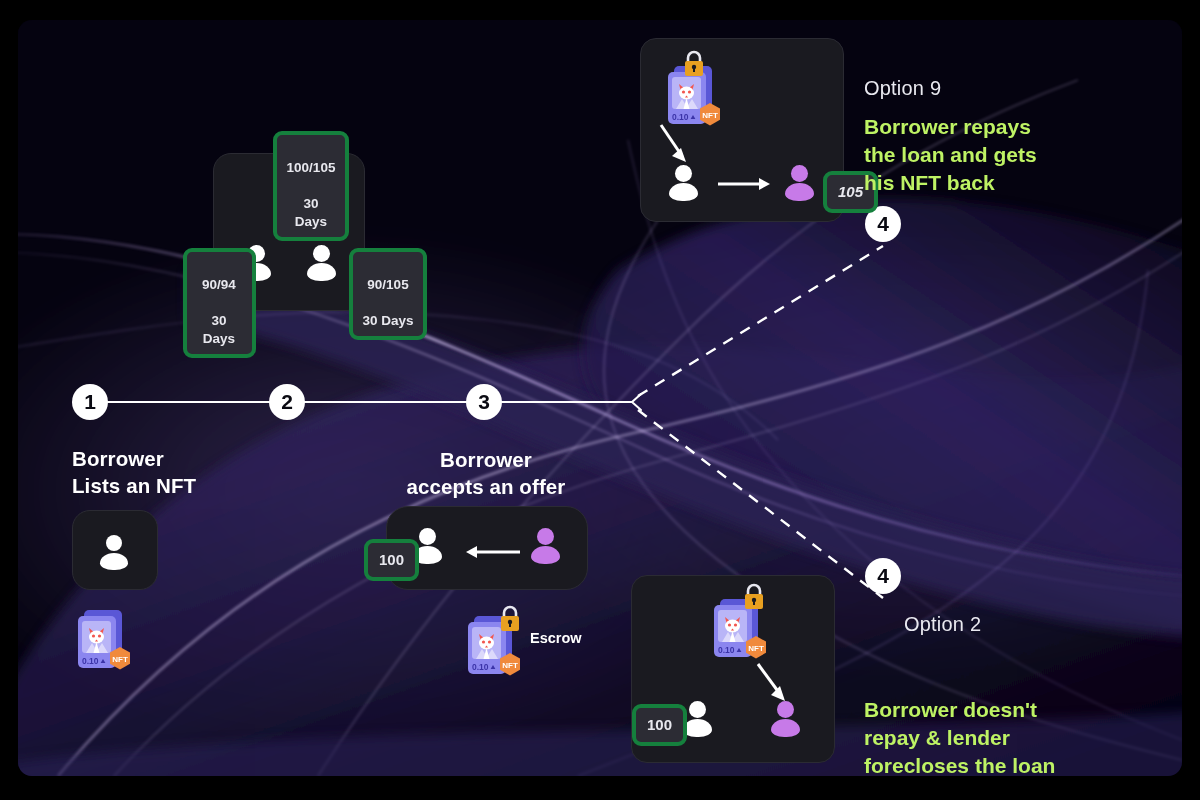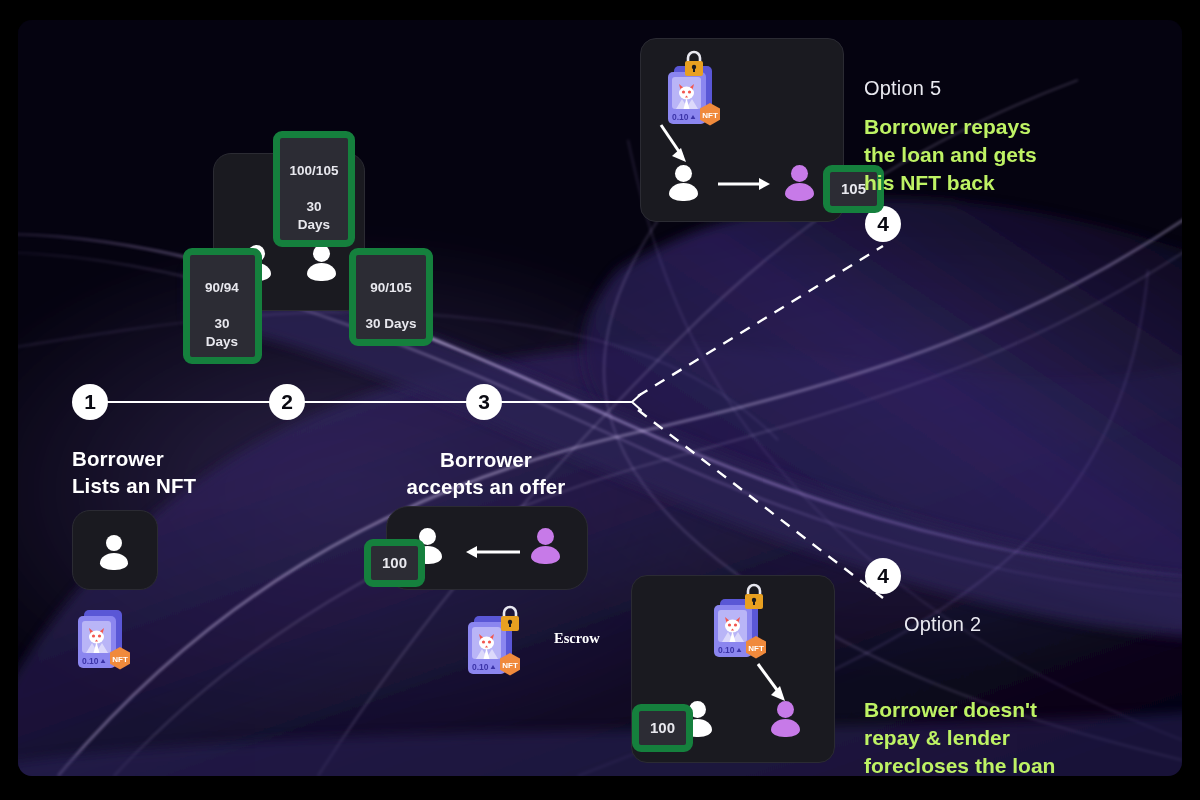--- a/index.html
+++ b/index.html
@@ -32,21 +32,21 @@
   }
   .caption.center{text-align:center;transform:translateX(-50%);}
 
   
   .panel{
     position:absolute;background:#1a1a20;border:1px solid #2b2b33;border-radius:18px;
   }
 
   
   .badge{
-    position:absolute;background:#2c2c34;border:7px solid #15803d;border-radius:9px;
+    position:absolute;background:#2c2c34;border:4px solid #15803d;border-radius:9px;
     color:#e8e8ee;font-size:13.5px;font-weight:600;line-height:1.33;text-align:center;
     padding:6px 9px;white-space:pre-line;font-family:"Liberation Sans",sans-serif;
   }
   .badge.num{font-size:15px;padding:7px 11px;}
 
   
   .person{position:absolute;}
   .person .head{position:absolute;border-radius:50%;}
   .person .body{position:absolute;border-radius:50% 50% 46% 46%/60% 60% 40% 40%;}
 
@@ -261,21 +261,21 @@
     </div>
 
     <div class="lock" style="left:478px;top:585px;width:28px;height:30px;">
       <svg viewBox="0 0 28 30" width="28" height="30">
         <path d="M 8 12 L 8 8 A 6 6 0 0 1 20 8 L 20 12" stroke="#e8e8f0" stroke-width="2.6" fill="none"></path>
         <rect x="5" y="11" width="18" height="15" rx="2" fill="#e8a020"></rect>
         <circle cx="14" cy="17" r="2.2" fill="#1a1a20"></circle>
         <rect x="13" y="17" width="2" height="5" fill="#1a1a20"></rect>
       </svg>
     </div>
-    <div class="escrow-label" style="left:536px;top:610px;font-family:Liberation Serif, serif;">Escrow</div>
+    <div class="escrow-label" style="left:512px;top:610px;">Escrow</div>
 
     <div class="panel" style="left:622px;top:18px;width:202px;height:182px;border-radius:16px;"></div>
 
     <div class="nft" style="left:644px;top:42px;width:64px;height:72px;">
       <svg viewBox="0 0 64 72" width="64" height="72">
         <rect x="12" y="4" width="38" height="50" rx="5" fill="#5a57d6"></rect>
         <rect x="6" y="10" width="38" height="52" rx="5" fill="#8b86ef"></rect>
         <rect x="10" y="15" width="29" height="32" rx="3" fill="#b9b5f7"></rect>
         <path d="M 17 22 l 2 8 l 4 -3 Z" fill="#f2564e"></path>
         <path d="M 32 22 l -2 8 l -4 -3 Z" fill="#f2564e"></path>
@@ -315,23 +315,23 @@
     <div class="person" style="left:764px;top:145px;width:34px;height:38px;">
       <span class="head" style="left:9px;top:0px;width:17px;height:17px;background:#c77ae8;"></span>
       <span class="body" style="left:3px;top:18px;width:29px;height:18px;background:#c77ae8;"></span>
     </div>
 
     <svg class="arrowsvg" style="left:700px;top:156px;width:56px;height:16px;">
       <line x1="0" y1="8" x2="46" y2="8" stroke="#fff" stroke-width="3"></line>
       <path d="M 52 8 L 41 2 L 41 14 Z" fill="#fff"></path>
     </svg>
 
-    <div class="badge num" style="left:805px;top:145px;">105</div>
-
-    <div class="opt-label" style="left:846px;top:57px;">Option 5</div>
+    <div class="badge num" style="left:805px;top:151px;font-style:italic;">105</div>
+
+    <div class="opt-label" style="left:846px;top:57px;">Option 9</div>
     <div class="opt-title" style="left:846px;top:93px;width:300px;">Borrower repays
 the loan and gets
 his NFT back</div>
 
     <div class="panel" style="left:613px;top:555px;width:202px;height:186px;border-radius:16px;"></div>
 
     <div class="nft" style="left:690px;top:575px;width:64px;height:72px;">
       <svg viewBox="0 0 64 72" width="64" height="72">
         <rect x="12" y="4" width="38" height="50" rx="5" fill="#5a57d6"></rect>
         <rect x="6" y="10" width="38" height="52" rx="5" fill="#8b86ef"></rect>

